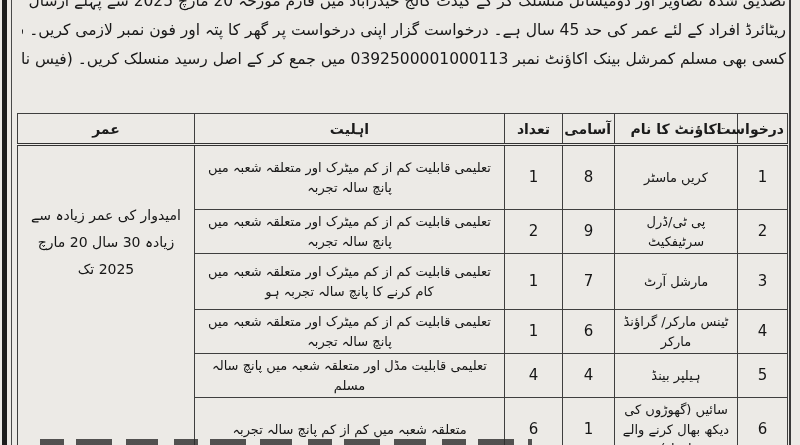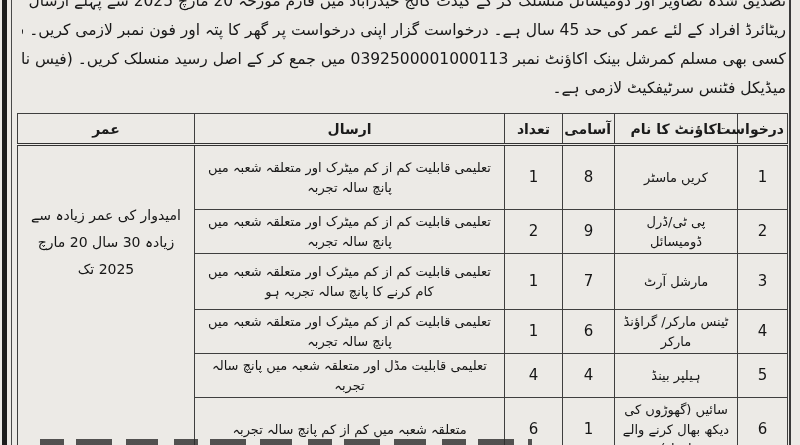--- a/index.html
+++ b/index.html
@@ -65,53 +65,52 @@
 
   <div class="bl-thick"></div>
   <div class="bl-thin"></div>
   <div class="br-line"></div>
 
   <div class="notice">
     <div class="notice-inner">
       <div class="nline">تصدیق شدہ تصاویر اور ڈومیسائل منسلک کر کے کیڈٹ کالج حیدرآباد میں فارم مورخہ 20 مارچ 2025 سے پہلے ارسال کریں۔ سرکاری اداروں سے</div>
       <div class="nline">ریٹائرڈ افراد کے لئے عمر کی حد 45 سال ہے۔ درخواست گزار اپنی درخواست پر گھر کا پتہ اور فون نمبر لازمی کریں۔ سب آسامیوں کے لیئے درخواست فیس مبلغ ایک ہزار روپے</div>
       <div class="nline">کسی بھی مسلم کمرشل بینک اکاؤنٹ نمبر 0392500001000113 میں جمع کر کے اصل رسید منسلک کریں۔ (فیس نا قابل واپسی ہو گی)۔ سب آسامیوں کے لیئے</div>
-      <div class="nline short">میڈیکل فٹنس سرٹیفکیٹ لازمی ہے۔</div>
     </div>
   </div>
 
   <table class="jobs">
     <colgroup>
       <col style="width:50px">
       <col style="width:123px">
       <col style="width:52px">
       <col style="width:58px">
       <col style="width:310px">
       <col style="width:177px">
     </colgroup>
     <tbody>
         <tr>
       <th>درخواست</th>
       <th>اکاؤنٹ کا نام</th>
       <th>آسامی</th>
       <th>تعداد</th>
-      <th>ارسال</th>
+      <th>اہلیت</th>
       <th>عمر</th>
     </tr>
     <tr class="r1">
       <td class="num">1</td>
       <td>کریں ماسٹر</td>
       <td class="num">8</td>
       <td class="num">1</td>
       <td>تعلیمی قابلیت کم از کم میٹرک اور متعلقہ شعبہ میں پانچ سالہ تجربہ</td>
       <td class="age-cell" rowspan="6">امیدوار کی عمر زیادہ سے زیادہ 30 سال 20 مارچ 2025 تک</td>
     </tr>
     <tr class="r2">
       <td class="num">2</td>
-      <td>پی ٹی/ڈرل ڈومیسائل</td>
+      <td>پی ٹی/ڈرل سرٹیفکیٹ</td>
       <td class="num">9</td>
       <td class="num">2</td>
       <td>تعلیمی قابلیت کم از کم میٹرک اور متعلقہ شعبہ میں پانچ سالہ تجربہ</td>
     </tr>
     <tr class="r3">
       <td class="num">3</td>
       <td>مارشل آرٹ</td>
       <td class="num">7</td>
       <td class="num">1</td>
       <td>تعلیمی قابلیت کم از کم میٹرک اور متعلقہ شعبہ میں کام کرنے کا پانچ سالہ تجربہ ہو</td>
@@ -121,21 +120,21 @@
       <td>ٹینس مارکر/ گراؤنڈ مارکر</td>
       <td class="num">6</td>
       <td class="num">1</td>
       <td>تعلیمی قابلیت کم از کم میٹرک اور متعلقہ شعبہ میں پانچ سالہ تجربہ</td>
     </tr>
     <tr class="r5">
       <td class="num">5</td>
       <td>ہیلپر بینڈ</td>
       <td class="num">4</td>
       <td class="num">4</td>
-      <td>تعلیمی قابلیت مڈل اور متعلقہ شعبہ میں پانچ سالہ تجربہ</td>
+      <td>تعلیمی قابلیت مڈل اور متعلقہ شعبہ میں پانچ سالہ مسلم</td>
     </tr>
     <tr class="r6">
       <td class="num">6</td>
       <td>سائیں (گھوڑوں کی دیکھ بھال کرنے والے افراد)</td>
       <td class="num">1</td>
       <td class="num">6</td>
       <td>متعلقہ شعبہ میں کم از کم پانچ سالہ تجربہ</td>
     </tr>
   </tbody>
     </table>

